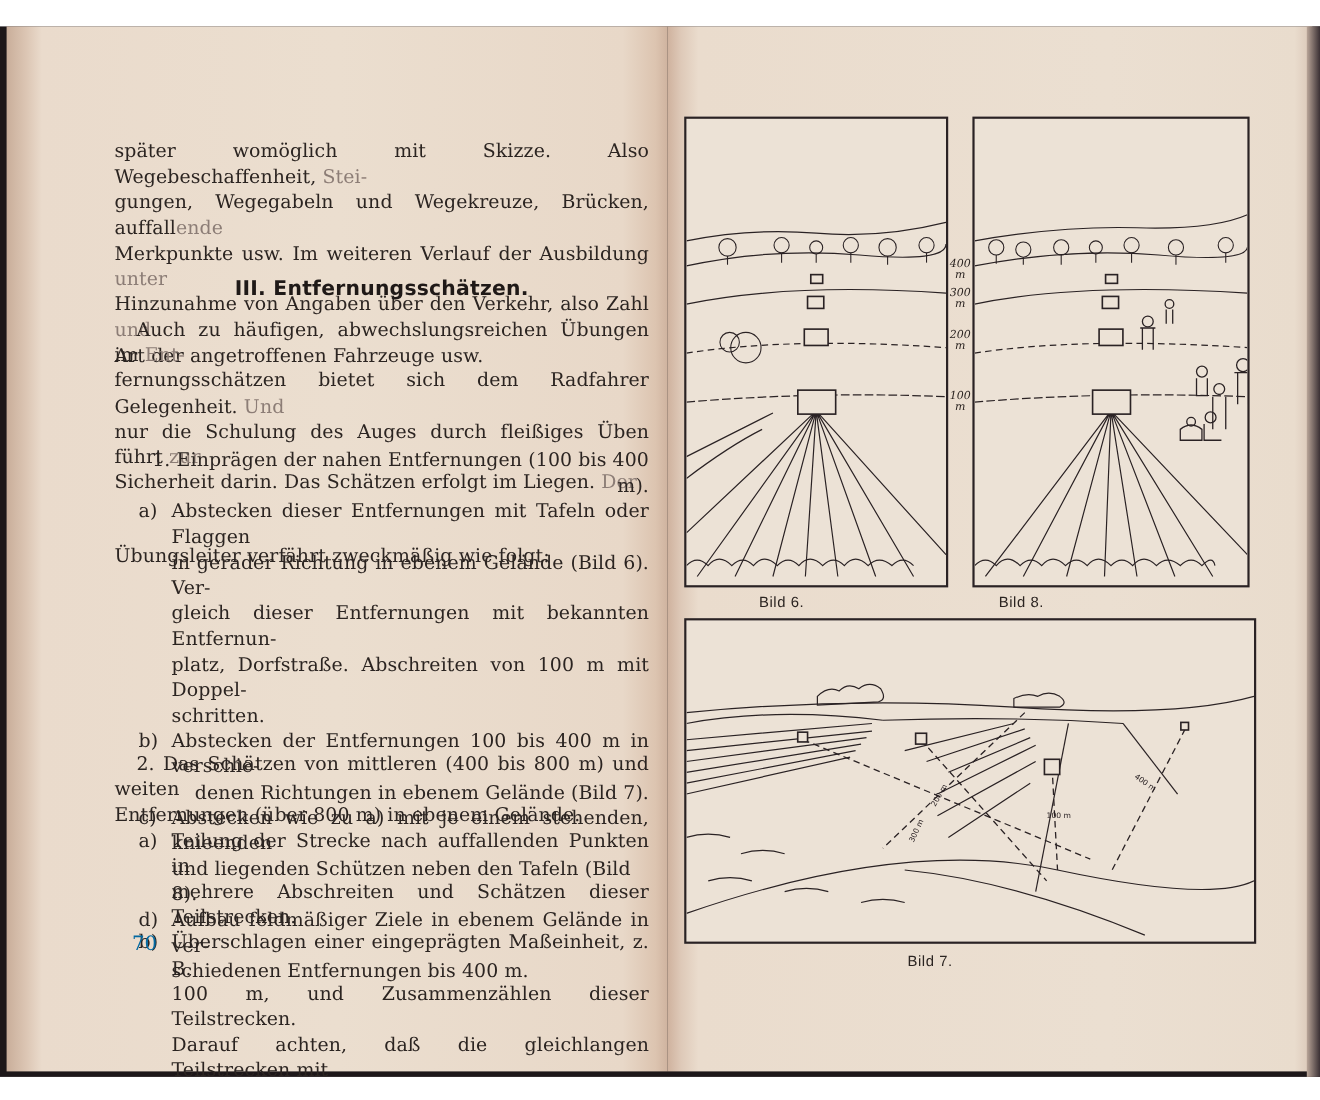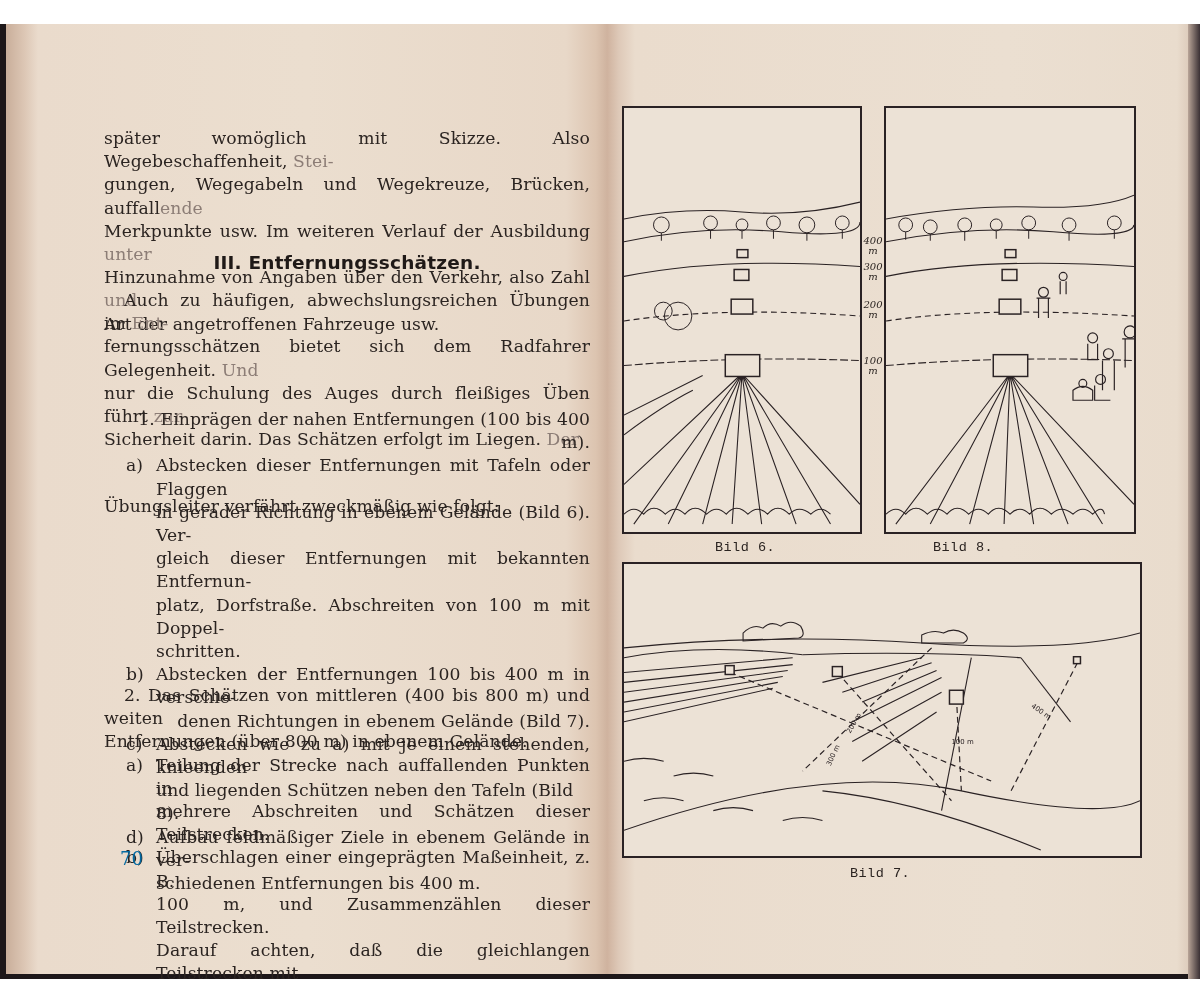--- a/index.html
+++ b/index.html
@@ -26,22 +26,22 @@
     font-family: "DejaVu Sans", "Liberation Sans", sans-serif; font-weight: bold;
     font-size: 18.5px; color: #1f1917; letter-spacing: 0.2px; }
   .indent { text-indent: 20px; }
   .sub { position: relative; padding-left: 52px; }
   .sub .lbl { position: absolute; left: 22px; top: 0; }
   .page-num { position: absolute; left: 120px; top: 848px; font-size: 18px; color: #0369a1; }
 
   
   .fig { position: absolute; border: 2px solid #2a2224; background: #ece2d6; overflow: hidden; }
   .fig svg { width: 100%; height: 100%; display: block; }
-  .caption { position: absolute; font-size: 13.5px; color: #2b2421; text-align: center; letter-spacing: 0.5px;
-    font-family: Liberation Mono, monospace; }
+  .caption { position: absolute; font-size: 13.5px; color: #2b2421; letter-spacing: 0.5px;
+    font-family: Liberation Sans, sans-serif; }
 </style>
 </head>
 <body>
 
 <div class="spread">
 
   <div class="page page-left"></div>
 
   <div class="page page-right"></div>
   <div class="edge-right"></div>

